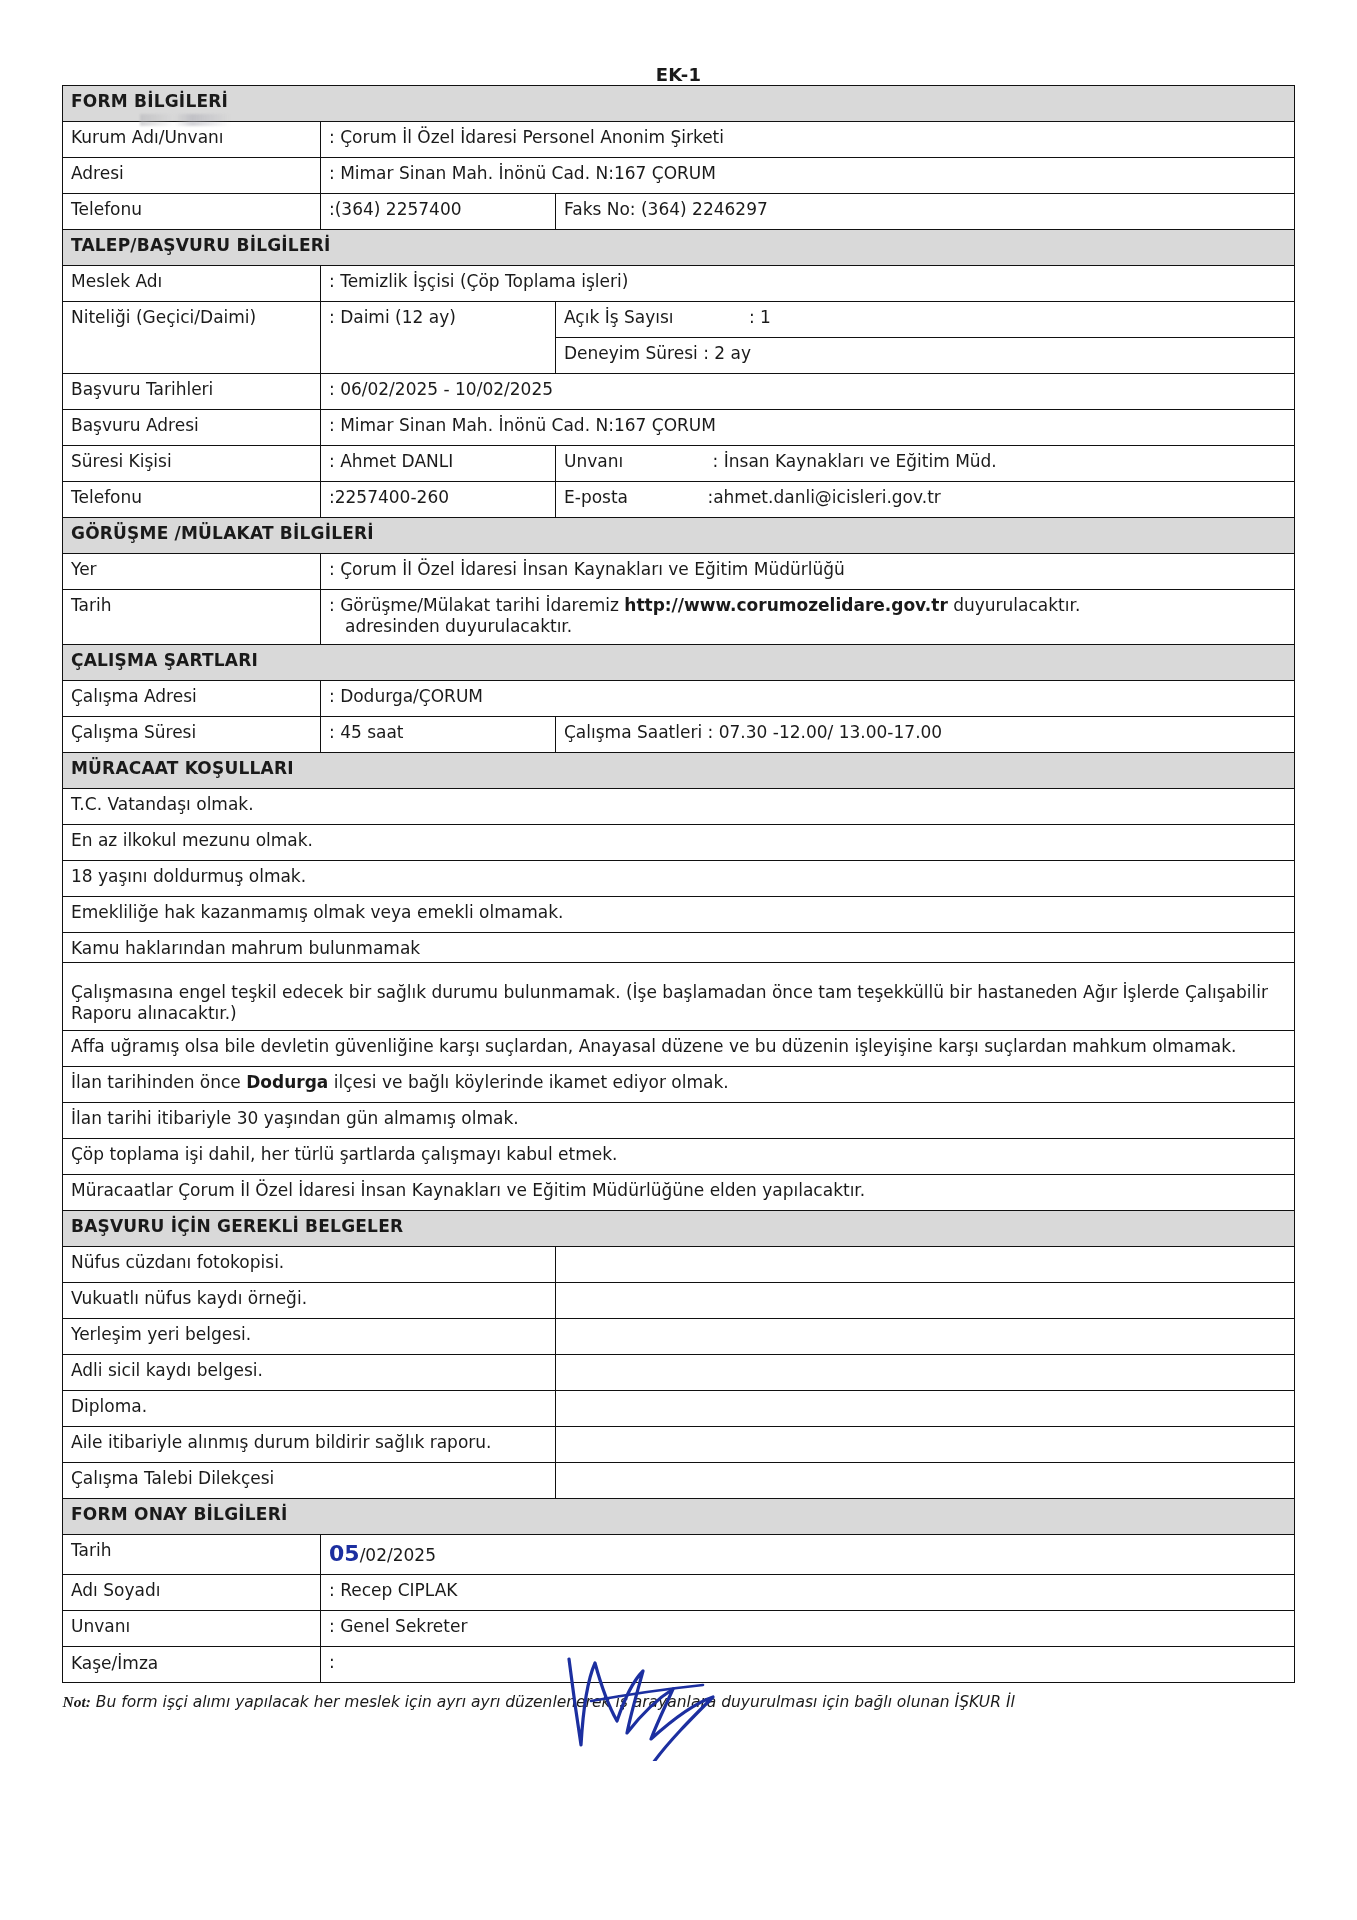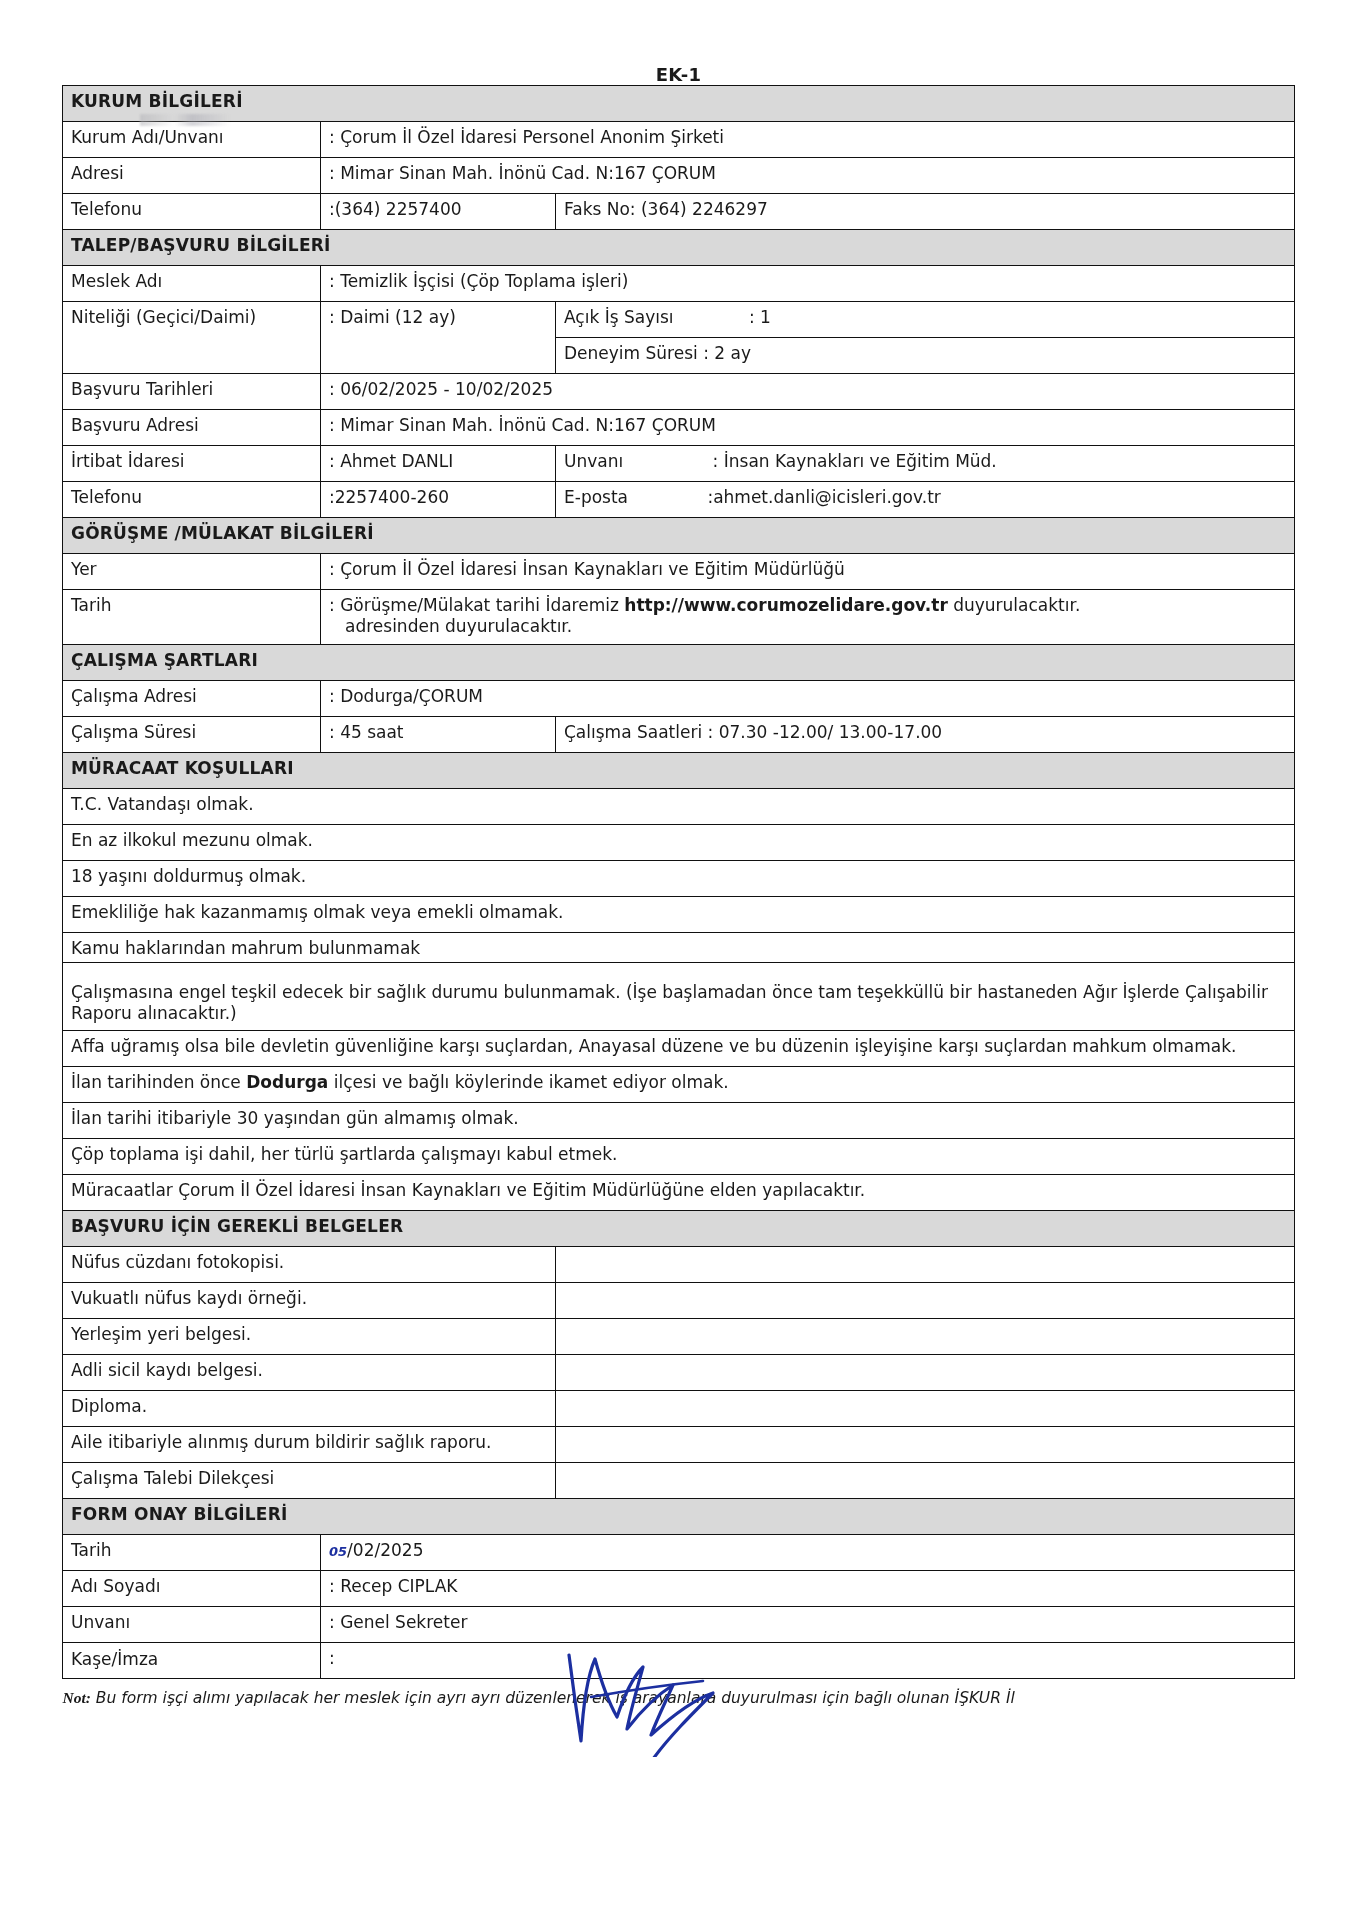--- a/index.html
+++ b/index.html
@@ -94,22 +94,21 @@
     position: absolute;
     left: 240px;
     top: -6px;
     width: 260px;
     height: 120px;
     pointer-events: none;
   }
   .date-ink {
     color: #1c2fa0;
     font-weight: bold;
-    font-style: italic;
-    font-size: 13px;
+    font-size: 22px;
   }
   .two-line { line-height: 1.35; }
 </style>
 </head>
 <body>
 
 <div class="page">
 
   <div class="smudge"></div>
 
@@ -117,21 +116,21 @@
 
   <table class="form">
     <colgroup>
       <col style="width:258px">
       <col style="width:235px">
       <col style="width:739px">
     </colgroup>
 
     <tbody>
         <tr>
-      <td class="section" colspan="3">KURUM BİLGİLERİ</td>
+      <td class="section" colspan="3">FORM BİLGİLERİ</td>
     </tr>
     <tr>
       <td class="lbl">Kurum Adı/Unvanı</td>
       <td class="val pad-left" colspan="2">: Çorum İl Özel İdaresi Personel Anonim Şirketi</td>
     </tr>
     <tr>
       <td class="lbl">Adresi</td>
       <td class="val pad-left" colspan="2">: Mimar Sinan Mah. İnönü Cad. N:167 ÇORUM</td>
     </tr>
     <tr>
@@ -160,21 +159,21 @@
     </tr>
     <tr>
       <td class="lbl">Başvuru Tarihleri</td>
       <td class="val pad-left" colspan="2">: 06/02/2025 -  10/02/2025</td>
     </tr>
     <tr>
       <td class="lbl">Başvuru Adresi</td>
       <td class="val pad-left" colspan="2">: Mimar Sinan Mah. İnönü Cad. N:167 ÇORUM</td>
     </tr>
     <tr>
-      <td class="lbl">İrtibat İdaresi</td>
+      <td class="lbl">Süresi Kişisi</td>
       <td class="val pad-left">: Ahmet DANLI</td>
       <td class="val">
         <span>Unvanı</span>
         <span style="padding-left:84px">: İnsan Kaynakları ve Eğitim Müd.</span>
       </td>
     </tr>
     <tr>
       <td class="lbl">Telefonu</td>
       <td class="val pad-left">:2257400-260</td>
       <td class="val">

